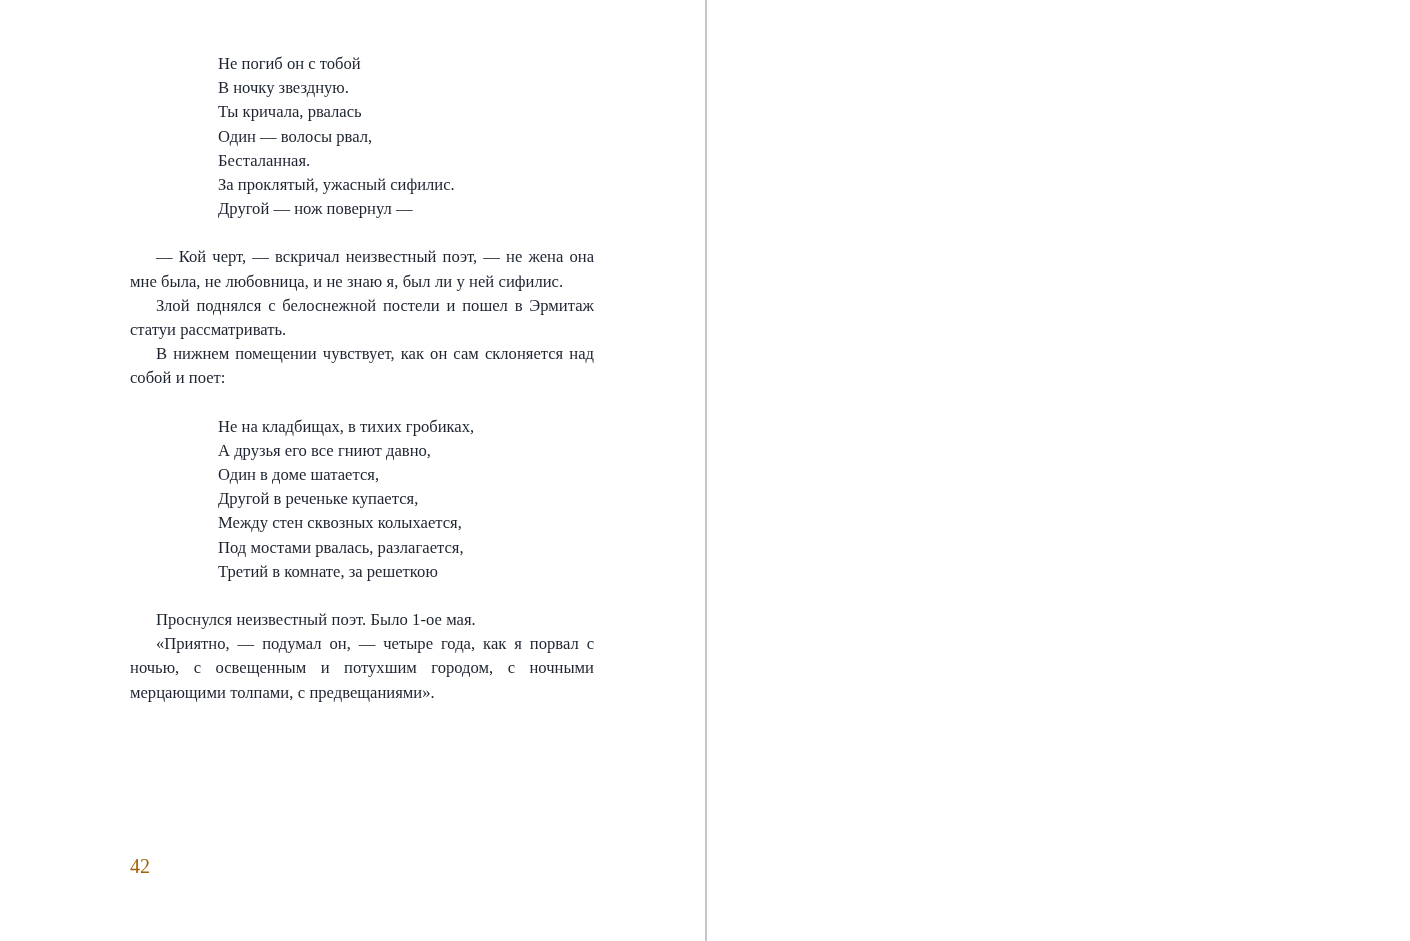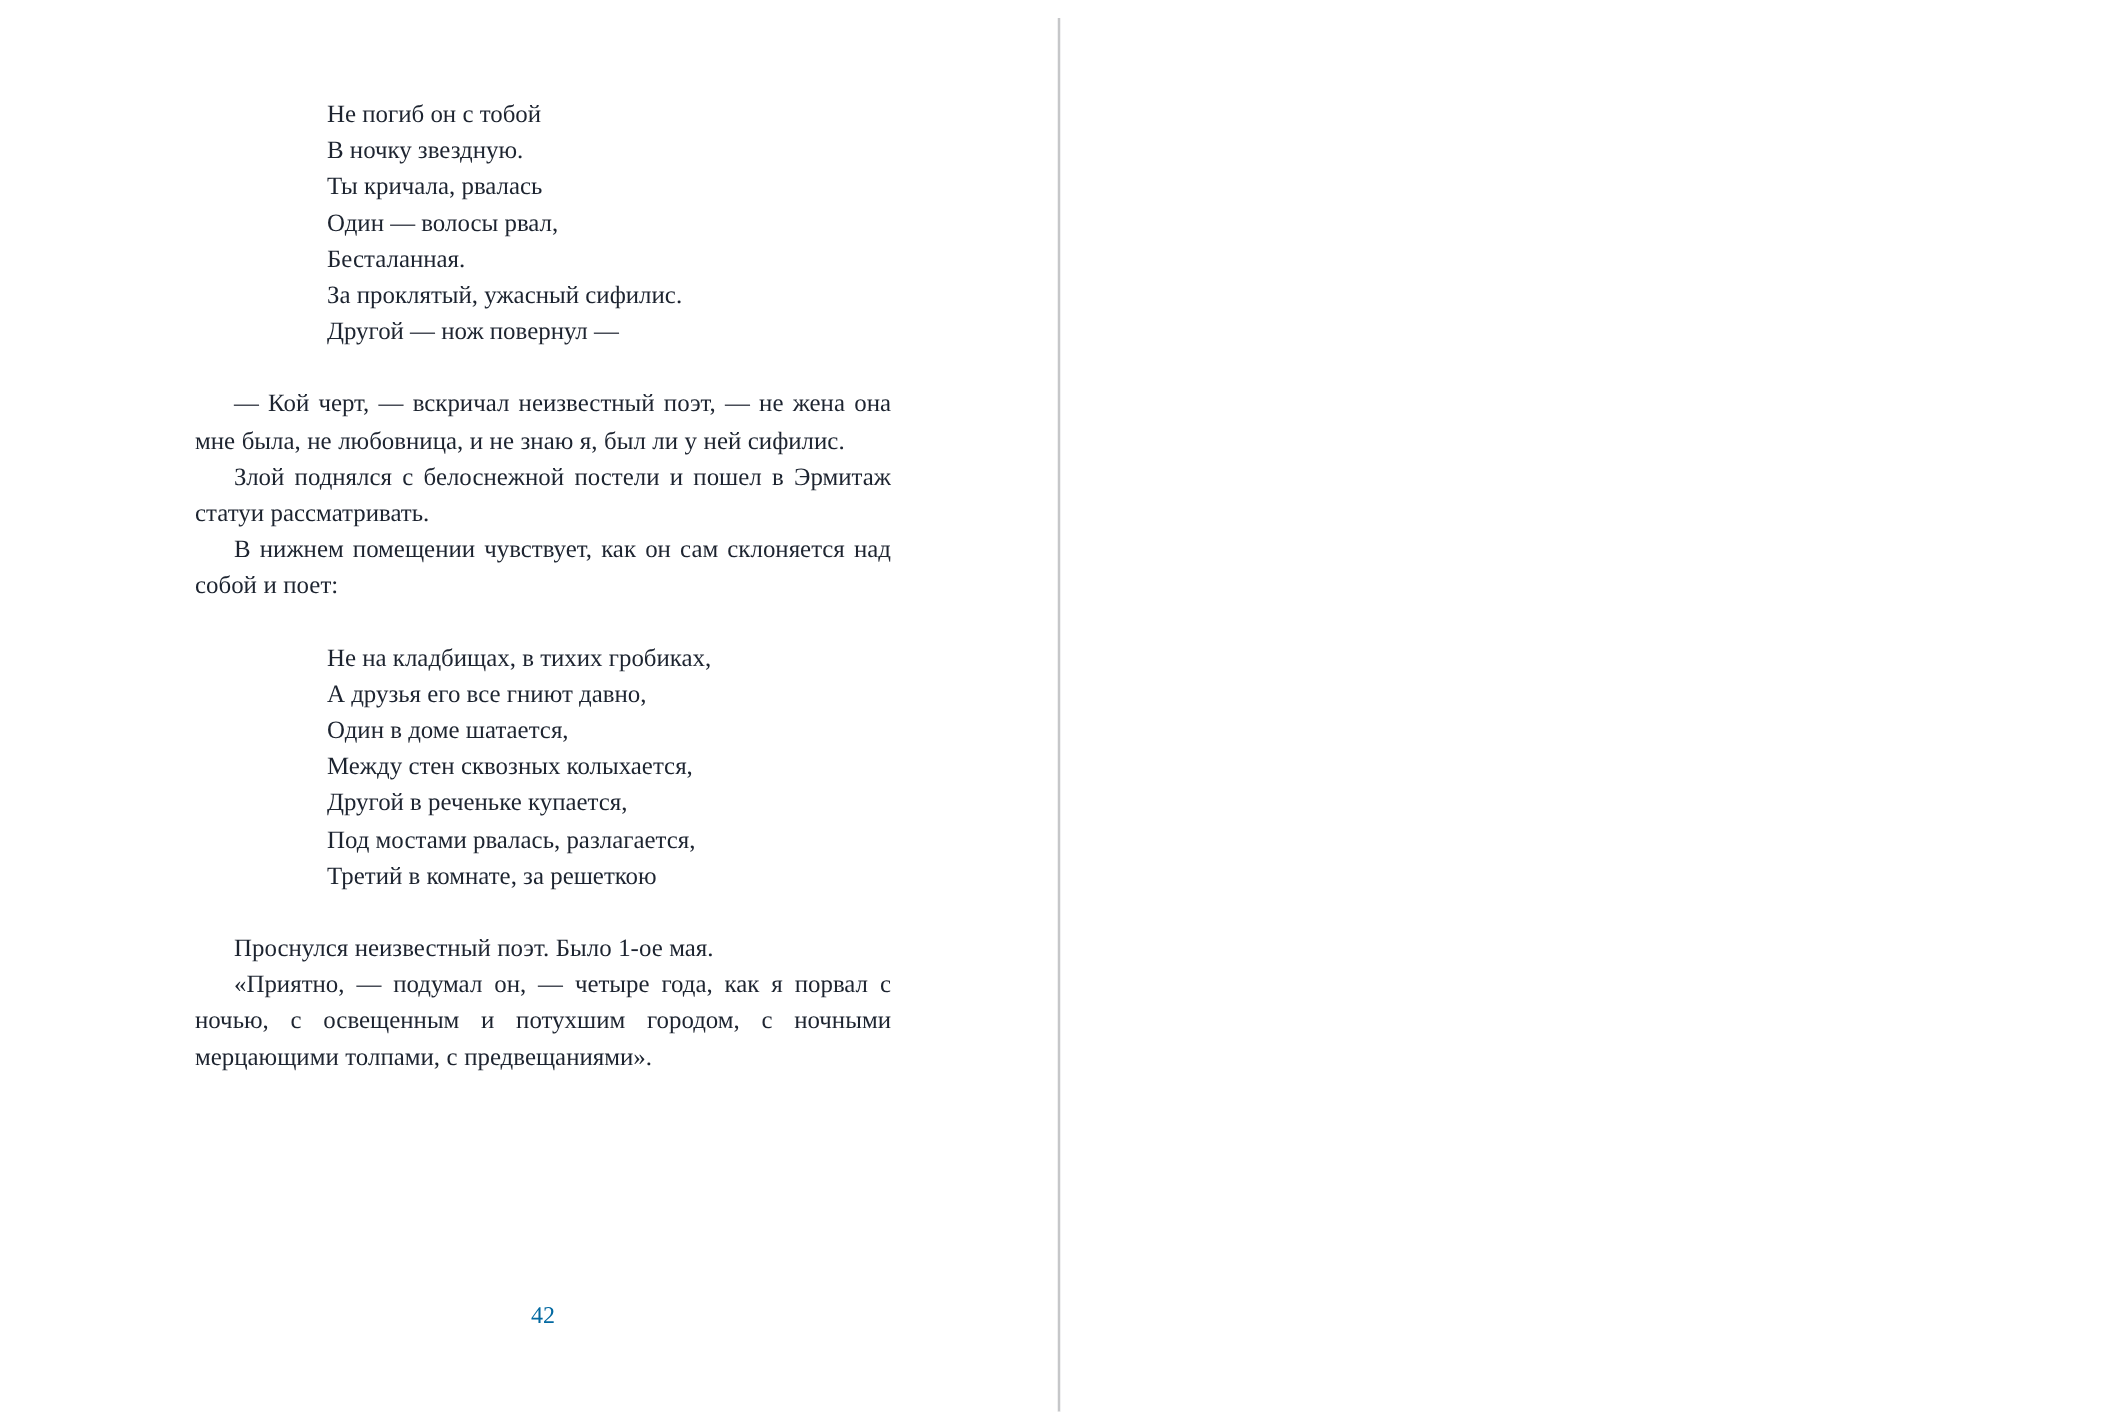--- a/index.html
+++ b/index.html
@@ -15,21 +15,20 @@
     font-family: "Liberation Serif", "DejaVu Serif", serif;
     color: #1d2430;
     -webkit-font-smoothing: antialiased;
   }
 
   
   .spread {
     position: absolute;
     inset: 0;
     display: block;
-    margin-top: 12px;
   }
   .gutter-divider {
     position: absolute;
     left: 705px;
     top: 0;
     width: 2px;
     height: 941px;
     background: #c6c7c9;
   }
 
@@ -73,24 +72,23 @@
   .verse .verse-line {
     display: block;
     white-space: pre;
   }
   .block-gap-bottom { margin-bottom: 24px; }
 
   
   .folio {
     position: absolute;
     top: 856px;
-    font-size: 16px;
+    font-size: 20px;
     line-height: 20px;
-    text-align: center;
-    color: #0369a1;
+    color: #a16207;
   }
   .page-left  .folio { left: 130px; width: 464px; }
 </style>
 </head>
 <body>
 
 <div class="spread">
 
   <div class="gutter-divider"></div>
 
@@ -110,22 +108,22 @@
       <div class="para-group block-gap-bottom">
         <p class="para">— Кой черт, — вскричал неизвестный поэт, — не жена она мне была, не любовница, и не знаю я, был ли у ней сифилис.</p>
         <p class="para">Злой поднялся с белоснежной постели и пошел в Эрмитаж статуи рассматривать.</p>
         <p class="para">В нижнем помещении чувствует, как он сам склоняется над собой и поет:</p>
       </div>
 
       <div class="verse block-gap-bottom">
         <span class="verse-line">Не на кладбищах, в тихих гробиках,</span>
         <span class="verse-line">А друзья его все гниют давно,</span>
         <span class="verse-line">Один в доме шатается,</span>
+        <span class="verse-line">Другой в реченьке купается,</span>
         <span class="verse-line">Между стен сквозных колыхается,</span>
-        <span class="verse-line">Другой в реченьке купается,</span>
         <span class="verse-line">Под мостами рвалась, разлагается,</span>
         <span class="verse-line">Третий в комнате, за решеткою</span>
       </div>
 
       <div class="para-group">
         <p class="para">Проснулся неизвестный поэт. Было 1-ое мая.</p>
         <p class="para">«Приятно, — подумал он, — четыре года, как я порвал с ночью, с освещенным и потухшим городом, с ночными мерцающими толпами, с предвещаниями».</p>
       </div>
 
     </div>

